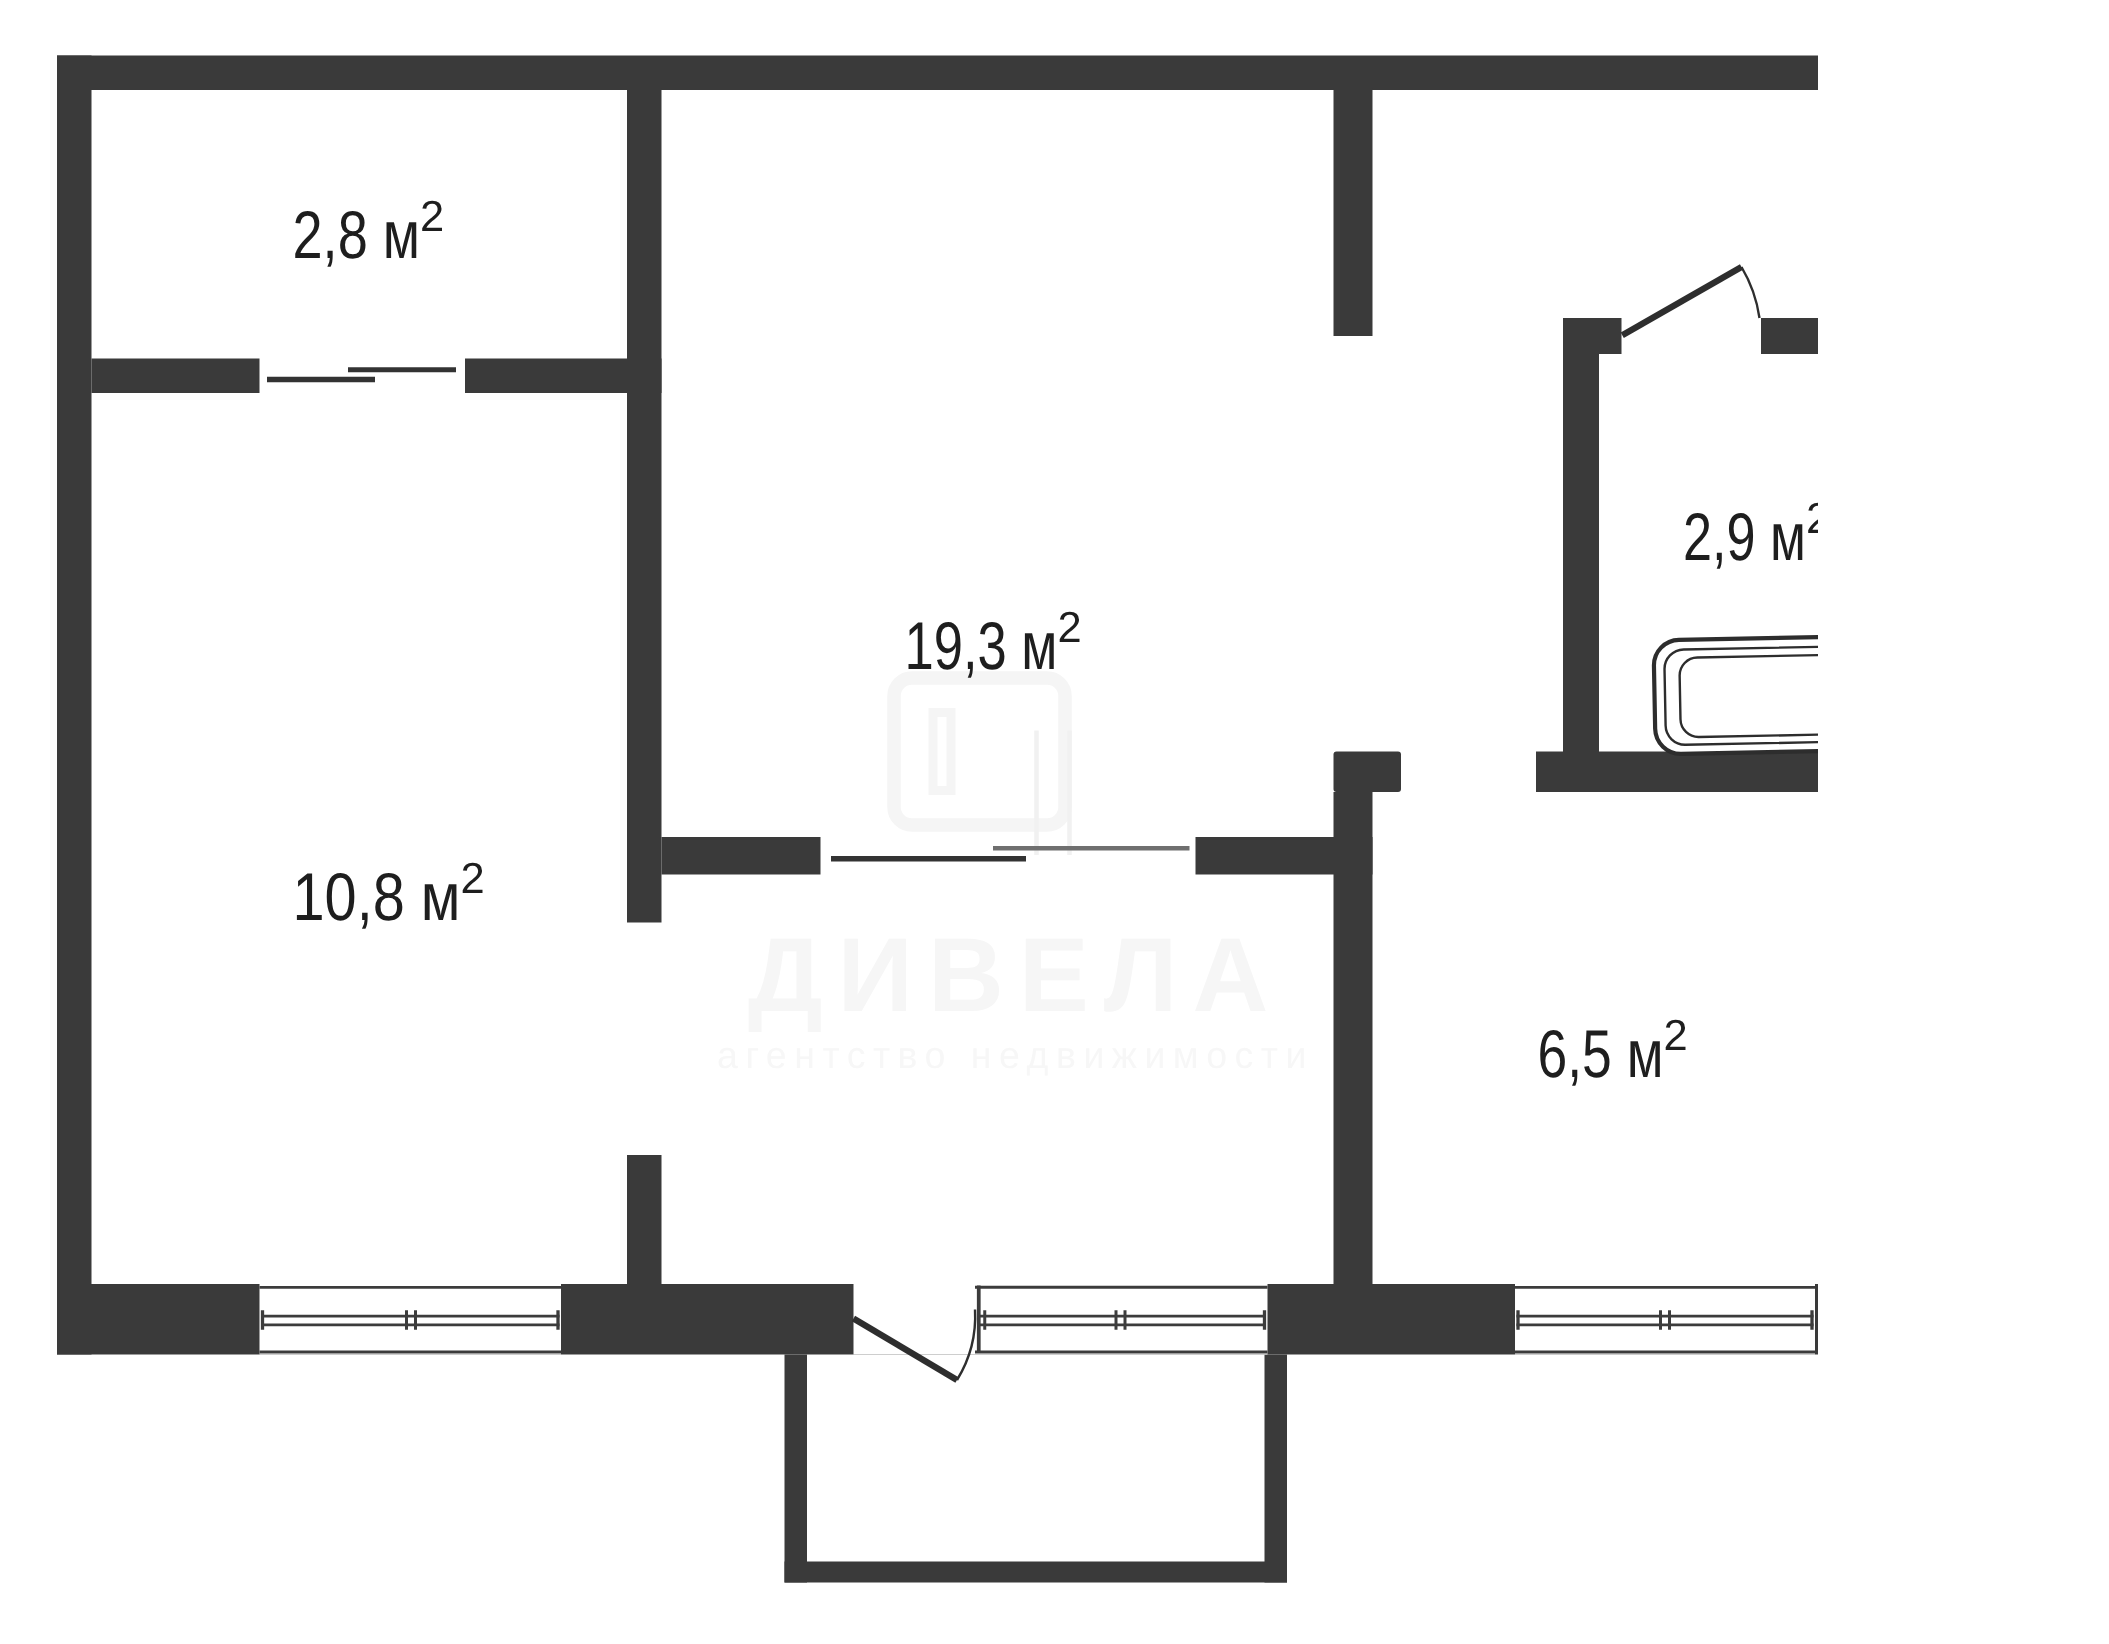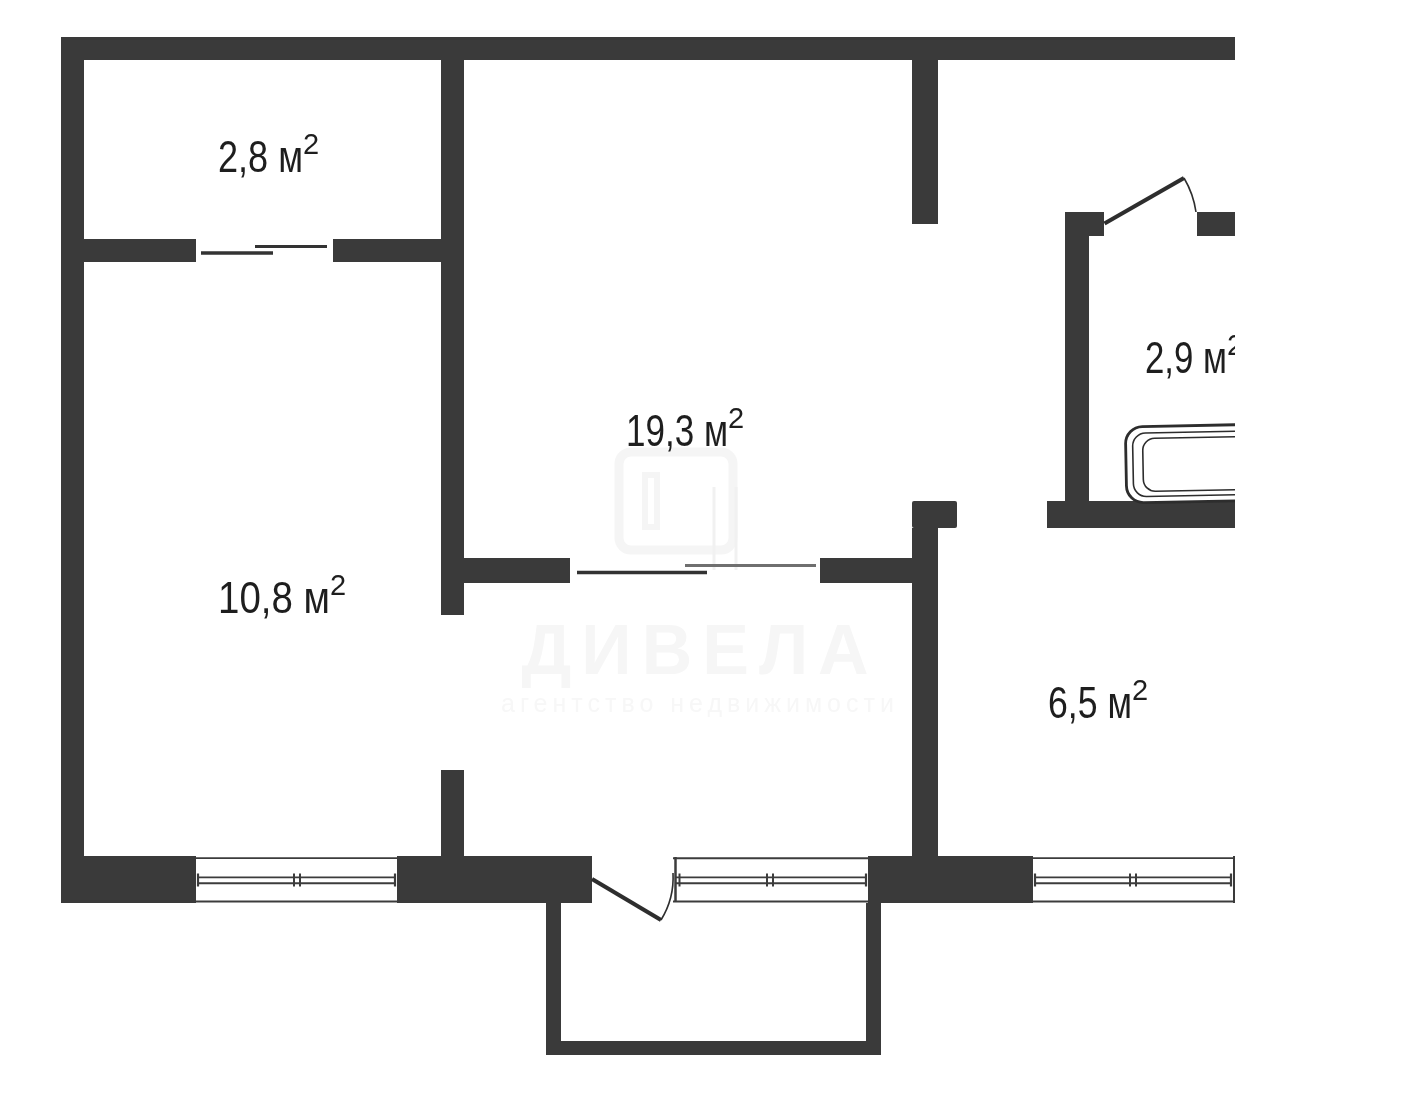--- a/index.html
+++ b/index.html
@@ -1,16 +1,16 @@
 <!DOCTYPE html>
 <html><head>
 <meta charset="utf-8">
 <style>
   html,body{margin:0;padding:0;background:#ffffff;}
-  .wrap{position:relative;width:1212px;height:1096px;background:#eab308;overflow:hidden;margin-left:23px;}
+  .wrap{position:relative;width:1212px;height:1096px;background:#eab308;overflow:hidden;}
   text{font-family:"Liberation Sans",sans-serif;fill:#1e1e1e;}
 </style>
 </head>
 <body>
 <div class="wrap">
 <svg width="1406" height="1096" viewBox="0 0 1406 1096" xmlns="http://www.w3.org/2000/svg">
 
 <rect x="0" y="0" width="1406" height="1096" fill="#ffffff"></rect>
 
 <g stroke="#f5f5f5" fill="none">

